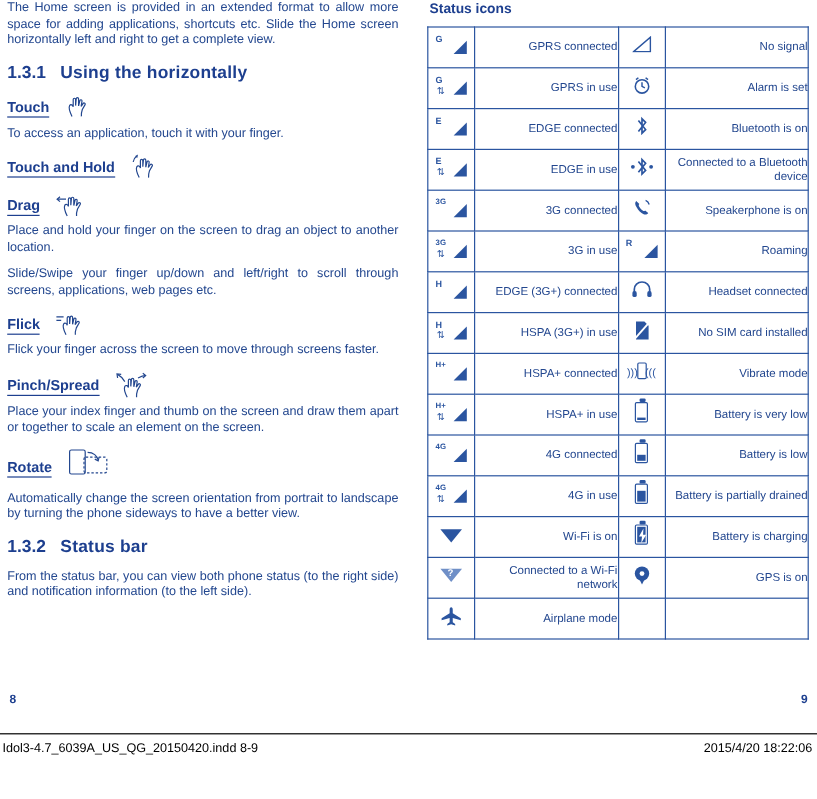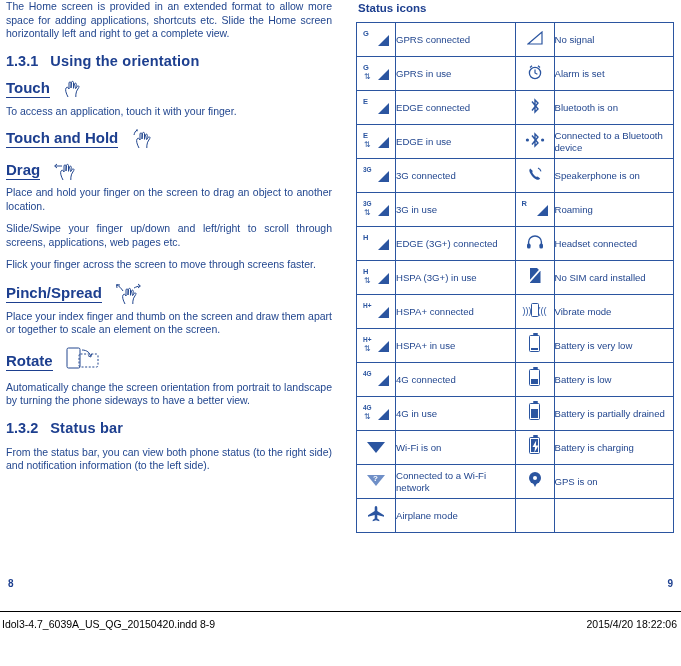--- a/index.html
+++ b/index.html
@@ -40,21 +40,21 @@
     font-weight: bold;
     color: #1d3f8f;
     margin: 12px 0 10px 0;
     letter-spacing: 0.2px;
   }
   h2.section .num {
     letter-spacing: 0px;
     margin-right: 12px;
   }
   h3.sub {
-    font-size: 15px;
+    font-size: 12px;
     font-weight: bold;
     color: #1d3f8f;
     margin: 0 0 0 0;
     display: inline-block;
     border-bottom: 1px solid #1d3f8f;
     padding-bottom: 1px;
   }
   .gesture-block {
     margin-top: 10px;
     margin-bottom: 4px;
@@ -92,20 +92,21 @@
   }
   td.ic {
     width: 38px;
     text-align: center;
   }
   td.lb {
     padding: 2px 4px 2px 5px;
     font-size: 9.6px;
     line-height: 11.5px;
     color: #23478f;
+    text-align: right;
   }
   
   .pg-left {
     position: absolute;
     left: 8px;
     top: 578px;
     font-size: 10px;
     font-weight: bold;
     color: #1d3f8f;
   }
@@ -266,21 +267,21 @@
 </head>
 <body>
 
 <div class="page">
 
   <div class="left-col">
 
     <p class="body-text">The Home screen is provided in an extended format to allow more space for adding applications, shortcuts etc. Slide the Home screen horizontally left and right to get a complete view.</p>
 
     <h2 class="section">
-      <span class="num">1.3.1</span><span>Using the orientation</span>
+      <span class="num">1.3.1</span><span>Using the horizontally</span>
     </h2>
 
     <div class="gesture-block">
       <h3 class="sub">Touch</h3>
       <span class="gesture-icon hand-icon">
         <svg width="22" height="20" viewBox="0 0 22 20">
           <g fill="none" stroke="#23478f" stroke-width="1">
             <path d="M6 18 C4 14 3 11 4 9 C5 7.5 6.5 8.5 7 10 L7 4 C7 2.5 9 2.5 9 4 L9 9 L9.5 3.5 C9.5 2 11.5 2 11.5 3.5 L11.5 9.3 L12.5 5 C12.8 3.6 14.6 4 14.3 5.4 L13.6 9.6 L15.2 7.3 C16 6.2 17.6 7.2 16.8 8.4 L14.6 12.2 C14 14 13.6 16.4 13.8 18"></path>
           </g>
         </svg>
@@ -310,20 +311,32 @@
             <path d="M2 6 L9 6"></path>
             <path d="M4 4 L1.6 6 L4 8"></path>
           </g>
         </svg>
       </span>
     </div>
     <p class="body-text">Place and hold your finger on the screen to drag an object to another location.</p>
 
     <p class="body-text">Slide/Swipe your finger up/down and left/right to scroll through screens, applications, web pages etc.</p>
 
+    <div class="gesture-block">
+      <h3 class="sub">Flick</h3>
+      <span class="gesture-icon hand-icon">
+        <svg width="28" height="22" viewBox="0 0 28 22">
+          <g fill="none" stroke="#23478f" stroke-width="1">
+            <path d="M9 20 C7 16 6 13 7 11 C8 9.5 9.5 10.5 10 12 L10 6 C10 4.5 12 4.5 12 6 L12 11 L12.5 5.5 C12.5 4 14.5 4 14.5 5.5 L14.5 11.3 L15.5 7 C15.8 5.6 17.6 6 17.3 7.4 L16.6 11.6 L18.2 9.3 C19 8.2 20.6 9.2 19.8 10.4 L17.6 14.2 C17 16 16.6 18.4 16.8 20"></path>
+            <path d="M1 5 L7 5"></path>
+            <path d="M1 8 L5 8"></path>
+          </g>
+        </svg>
+      </span>
+    </div>
     <p class="body-text">Flick your finger across the screen to move through screens faster.</p>
 
     <div class="gesture-block">
       <h3 class="sub">Pinch/Spread</h3>
       <span class="gesture-icon hand-icon">
         <svg width="30" height="24" viewBox="0 0 30 24">
           <g fill="none" stroke="#23478f" stroke-width="1">
             <path d="M11 22 C9 18 8 15 9 13 C10 11.5 11.5 12.5 12 14 L12 8 C12 6.5 14 6.5 14 8 L14 13 L14.5 7.5 C14.5 6 16.5 6 16.5 7.5 L16.5 13.3 L17.5 9 C17.8 7.6 19.6 8 19.3 9.4 L18.6 13.6 L20.2 11.3 C21 10.2 22.6 11.2 21.8 12.4 L19.6 16.2 C19 18 18.6 20.4 18.8 22"></path>
             <path d="M9 9 C7 6 5 4 3 3"></path>
             <path d="M3 6 L2.5 2.6 L6 3"></path>

